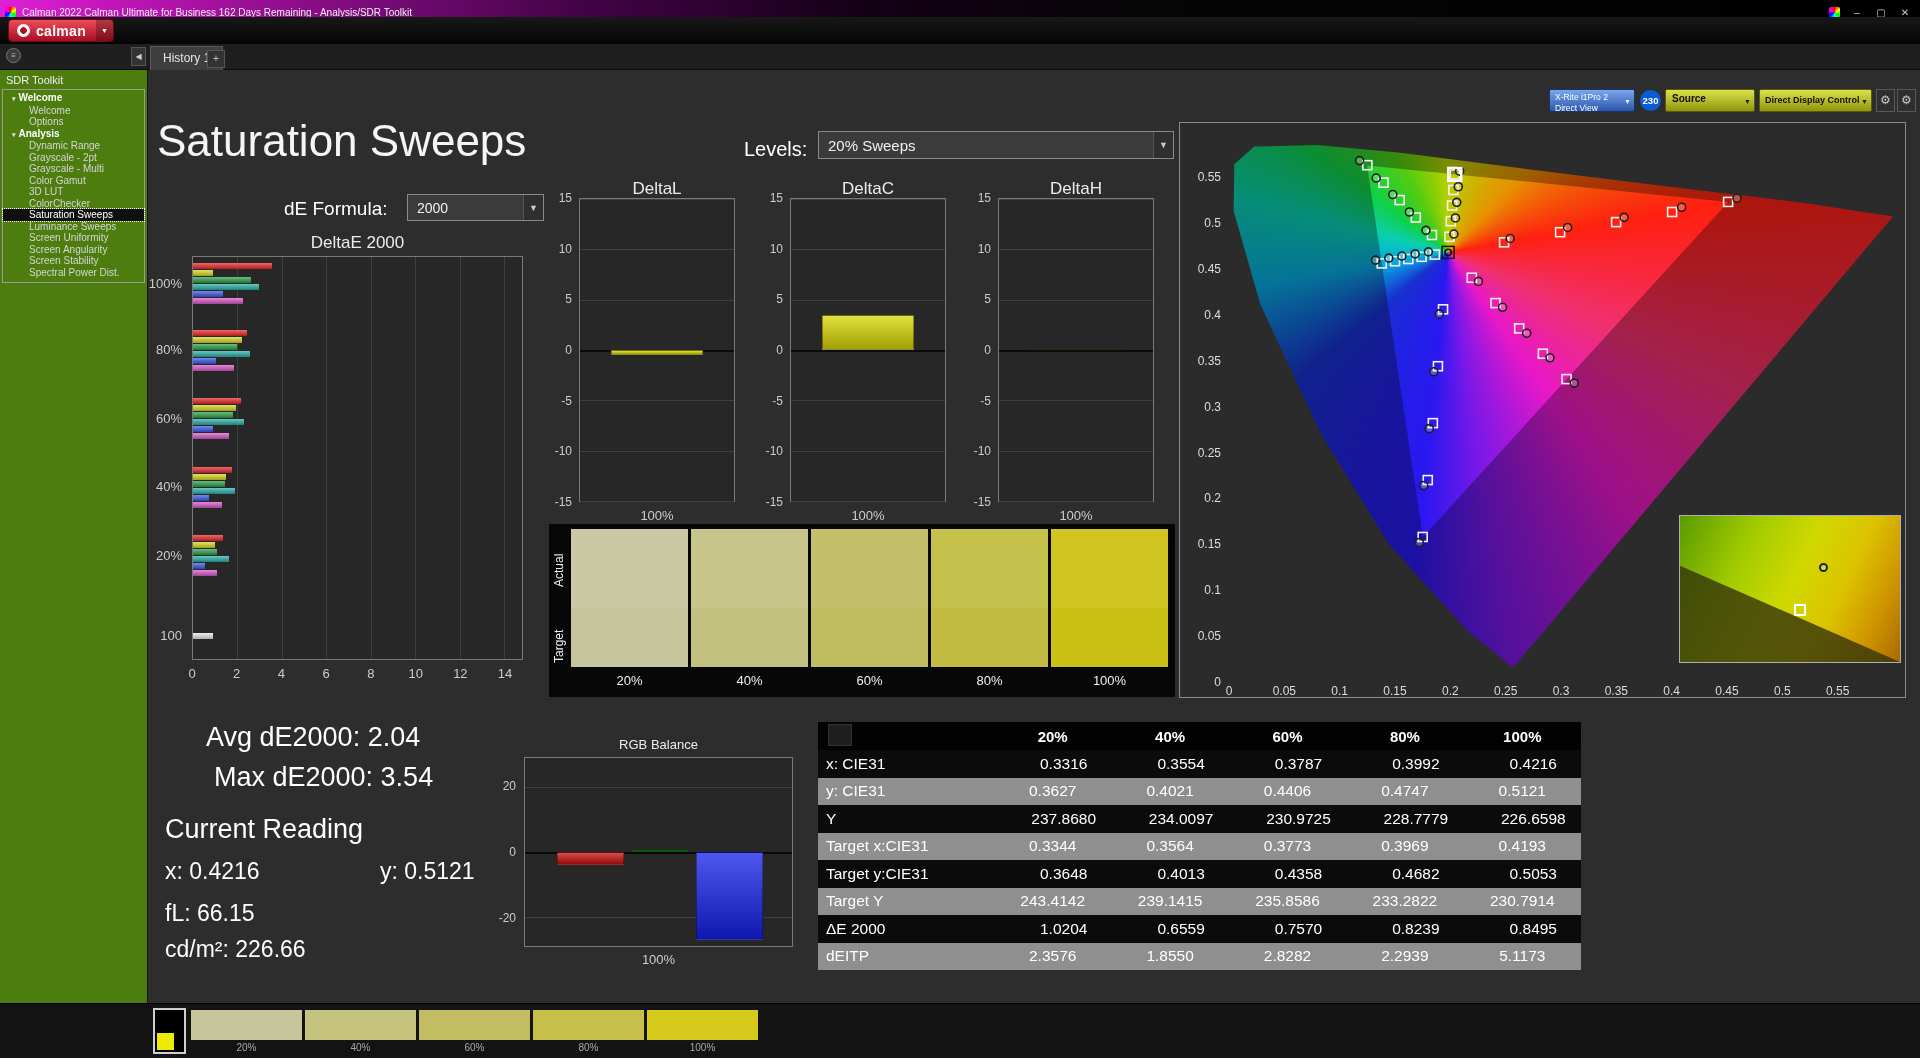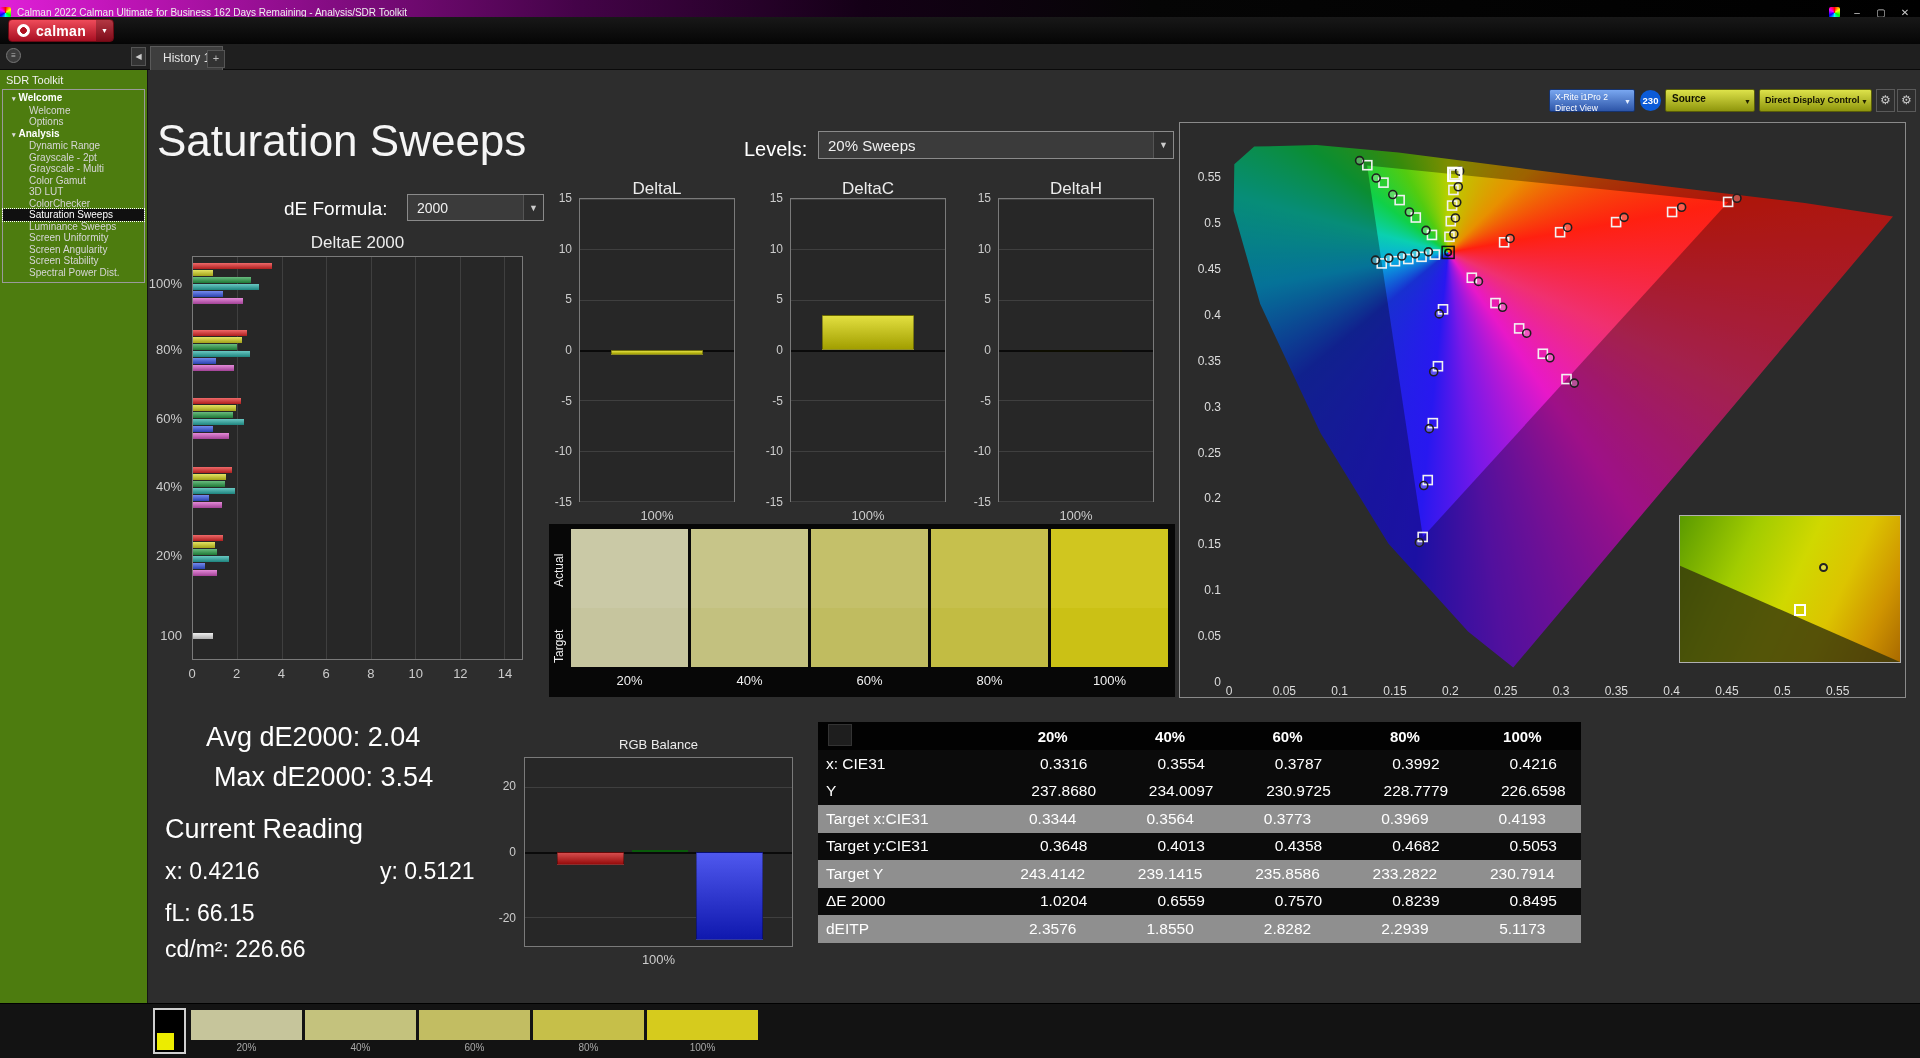--- a/index.html
+++ b/index.html
@@ -1,20 +1,20 @@
 <!DOCTYPE html>
 <html><head>
 <meta charset="utf-8">
 <style>
 *{margin:0;padding:0;box-sizing:border-box;}
 html,body{background:#000;}
 #app{position:relative;width:1920px;height:1058px;background:#2d2d2d;font-family:"Liberation Sans",sans-serif;overflow:hidden;}
 
 
-.titlebar{position:absolute;left:0;top:0;width:100%;height:24px;background:linear-gradient(90deg,#e020d8 0%,#c015b8 6%,#8a0d88 16%,#440348 30%,#140016 45%,#050505 60%,#000 100%);display:flex;align-items:center;gap:6px;}
+.titlebar{position:absolute;left:0;top:0;width:100%;height:24px;background:linear-gradient(90deg,#e020d8 0%,#c015b8 6%,#8a0d88 16%,#440348 30%,#140016 45%,#050505 60%,#000 100%);display:flex;align-items:center;padding-left:5px;gap:6px;}
 .tb-icon{width:11px;height:11px;border-radius:2px;background:conic-gradient(#f00,#ff0,#0f0,#0ff,#00f,#f0f,#f00);}
 .tb-title{font-size:10px;color:#eee;white-space:nowrap;}
 .tb-right{margin-left:auto;display:flex;align-items:center;gap:10px;padding-right:8px;}
 .winbtn{color:#ccc;font-size:10px;width:14px;text-align:center;}
 
 
 .toolbar1{position:absolute;left:0;top:17px;width:100%;height:27px;background:linear-gradient(#181818,#050505);}
 .calman-logo{position:absolute;left:8px;top:2px;height:23px;display:flex;align-items:center;gap:6px;padding:0 0 0 8px;background:linear-gradient(#ef4b5a,#a80f22);border-radius:4px;border:1px solid #6d0a14;}
 .cl-ap{width:13px;height:13px;border-radius:50%;background:radial-gradient(circle,#b01020 0 34%,#fff 36%);}
 .cl-text{color:#fff;font-weight:bold;font-size:14px;letter-spacing:.3px;}
@@ -515,20 +515,28 @@
       </div>
     <div>
         <div class="tr odd">
           <div class="tl">x: CIE31</div>
           <div class="td">0.3316</div>
           <div class="td">0.3554</div>
           <div class="td">0.3787</div>
           <div class="td">0.3992</div>
           <div class="td">0.4216</div>
         </div>
+        <div class="tr even">
+          <div class="tl">y: CIE31</div>
+          <div class="td">0.3627</div>
+          <div class="td">0.4021</div>
+          <div class="td">0.4406</div>
+          <div class="td">0.4747</div>
+          <div class="td">0.5121</div>
+        </div>
         <div class="tr odd">
           <div class="tl">Y</div>
           <div class="td">237.8680</div>
           <div class="td">234.0097</div>
           <div class="td">230.9725</div>
           <div class="td">228.7779</div>
           <div class="td">226.6598</div>
         </div>
         <div class="tr even">
           <div class="tl">Target x:CIE31</div>

